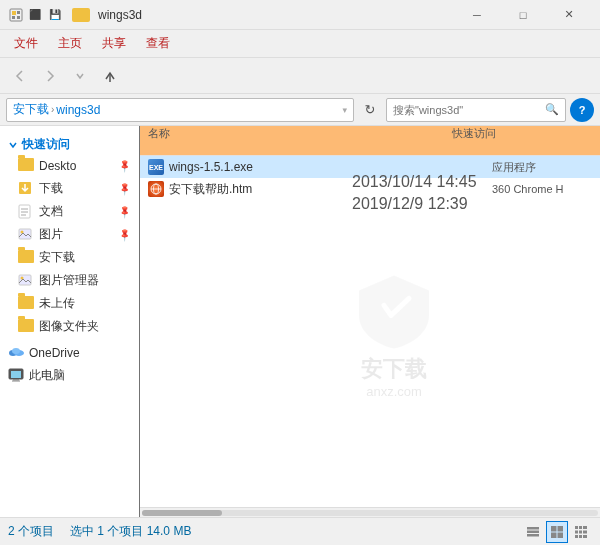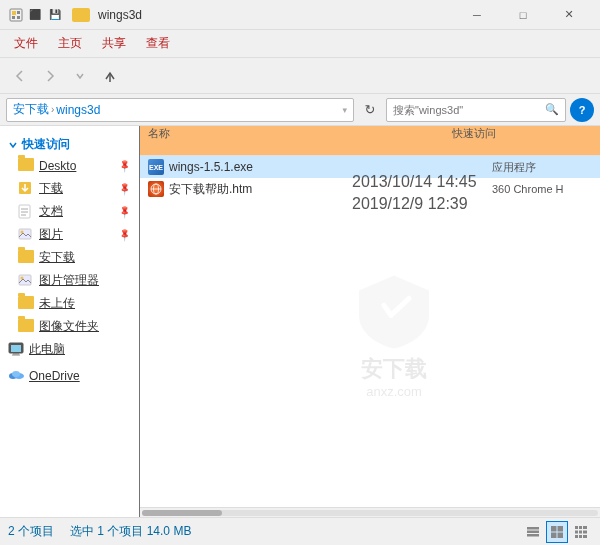--- a/index.html
+++ b/index.html
@@ -217,21 +217,20 @@
     }
     .sidebar-item .item-icon {
       width: 16px;
       height: 16px;
       flex-shrink: 0;
     }
     .sidebar-item .item-label {
       overflow: hidden;
       text-overflow: ellipsis;
       flex: 1;
-      text-decoration: underline;
     }
     .sidebar-item .pin-icon {
       font-size: 9px;
       color: #0078d7;
       transform: rotate(-45deg);
       display: inline-block;
     }
 
     
     .quick-access-header {
@@ -566,41 +565,41 @@
       <span class="item-label">未上传</span>
     </div>
 
     <div class="sidebar-item">
       <div class="item-icon">
         <div class="folder-yellow"></div>
       </div>
       <span class="item-label">图像文件夹</span>
     </div>
 
+    <div class="sidebar-item" style="padding-left:8px; margin-top:4px;">
+      <div class="item-icon">
+        <svg width="16" height="10" viewBox="0 0 16 10">
+            <ellipse cx="5" cy="7" rx="4" ry="3" fill="#4a90d9"></ellipse>
+            <ellipse cx="11" cy="7" rx="5" ry="3" fill="#6ab0f5"></ellipse>
+            <ellipse cx="8" cy="5" rx="4" ry="3" fill="#82c0f8"></ellipse>
+          </svg>
+      </div>
+      <span class="item-label">OneDrive</span>
+    </div>
+
     <div class="sidebar-item" style="padding-left:8px;">
       <div class="item-icon">
         <svg width="16" height="14" viewBox="0 0 16 14">
             <rect x="1" y="1" width="14" height="10" rx="1" fill="#555" stroke="#555"></rect>
             <rect x="3" y="3" width="10" height="7" fill="#87ceeb"></rect>
             <rect x="5" y="11" width="6" height="1.5" fill="#888"></rect>
             <rect x="4" y="12.5" width="8" height="1" fill="#888"></rect>
           </svg>
       </div>
       <span class="item-label">此电脑</span>
-    </div>
-
-    <div class="sidebar-item" style="padding-left:8px; margin-top:4px;">
-      <div class="item-icon">
-        <svg width="16" height="10" viewBox="0 0 16 10">
-            <ellipse cx="5" cy="7" rx="4" ry="3" fill="#4a90d9"></ellipse>
-            <ellipse cx="11" cy="7" rx="5" ry="3" fill="#6ab0f5"></ellipse>
-            <ellipse cx="8" cy="5" rx="4" ry="3" fill="#82c0f8"></ellipse>
-          </svg>
-      </div>
-      <span class="item-label">OneDrive</span>
     </div>
 
 
   </div>
 
   <div class="file-area">
 
     <div class="watermark">
       <svg class="watermark-shield" viewBox="0 0 80 80" xmlns="http://www.w3.org/2000/svg">
         <path d="M40 5 L75 20 L75 45 C75 62 58 74 40 78 C22 74 5 62 5 45 L5 20 Z" fill="#888" opacity="0.5"></path>

